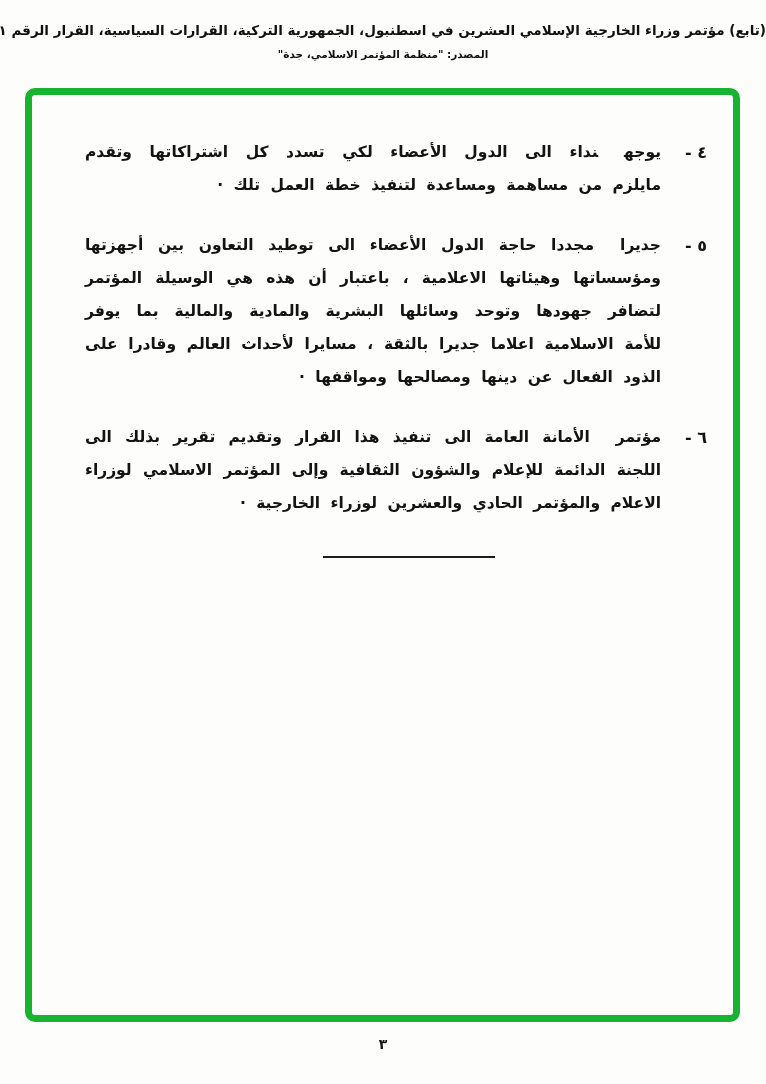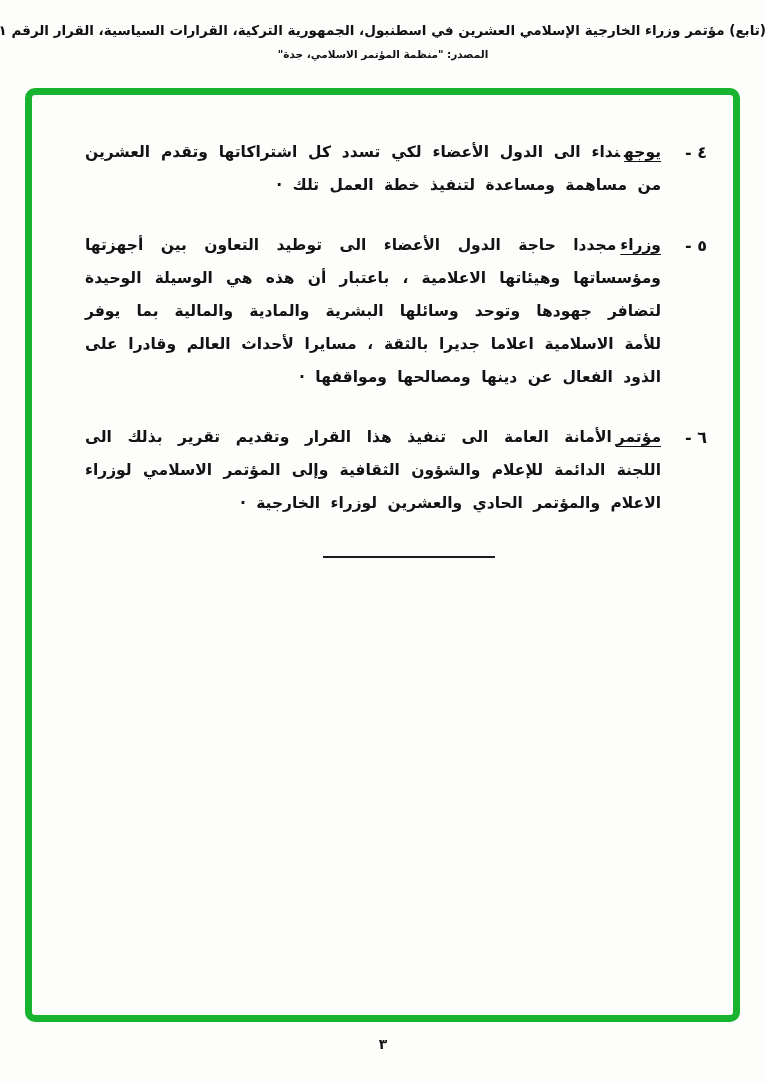--- a/index.html
+++ b/index.html
@@ -25,21 +25,21 @@
   }
   .content {
     direction:rtl; padding:41px 26px 0 53px;
     font-weight:bold; font-size:15.5px; color:#131313;
   }
   .item { display:flex; margin-bottom:27px; line-height:33px; }
   .item-num {
     flex:0 0 46px; white-space:nowrap; font-size:16px;
   }
   .item-body { flex:1; text-align:justify; word-spacing:5px; }
-  .lead { text-decoration:underline; text-underline-offset:4px; margin-left:4px; }
+  .lead { text-underline-offset:4px; margin-left:26px; }
   .divider {
     width:172px; height:2px; background:#1c1c1c;
     margin:36px auto 0 auto; transform:translateX(13px);
   }
   .pagenum {
     position:absolute; left:0; right:0; top:1036px;
     text-align:center; font-size:14px; font-weight:bold; direction:rtl;
   }
 </style>
 </head>
@@ -49,28 +49,28 @@
   <div class="header-line1">(تابع) مؤتمر وزراء الخارجية الإسلامي العشرين في اسطنبول، الجمهورية التركية، القرارات السياسية، القرار الرقم ٢٠/٤١-س</div>
   <div class="header-line2">المصدر:  "منظمة المؤتمر الاسلامي، جدة"</div>
 </div>
 
 <div class="frame" style="border-color: rgb(24, 179, 47);">
   <div class="content">
 
     <div class="item">
       <div class="item-num">٤ -</div>
       <div class="item-body">
-        <span class="lead">يوجه</span><span>نداء الى الدول الأعضاء لكي تسدد كل اشتراكاتها وتقدم العشرين من مساهمة ومساعدة لتنفيذ خطة العمل تلك ·</span>
+        <span class="lead">يوجه</span><span>نداء الى الدول الأعضاء لكي تسدد كل اشتراكاتها وتقدم مايلزم من مساهمة ومساعدة لتنفيذ خطة العمل تلك ·</span>
       </div>
     </div>
 
     <div class="item">
       <div class="item-num">٥ -</div>
       <div class="item-body">
-        <span class="lead">وزراء</span><span>مجددا حاجة الدول الأعضاء الى توطيد التعاون بين أجهزتها ومؤسساتها وهيئاتها الاعلامية ، باعتبار أن هذه هي الوسيلة الوحيدة لتضافر جهودها وتوحد وسائلها البشرية والمادية والمالية بما يوفر للأمة الاسلامية اعلاما جديرا بالثقة ، مسايرا لأحداث العالم وقادرا على الذود الفعال عن دينها ومصالحها ومواقفها ·</span>
+        <span class="lead">جديرا</span><span>مجددا حاجة الدول الأعضاء الى توطيد التعاون بين أجهزتها ومؤسساتها وهيئاتها الاعلامية ، باعتبار أن هذه هي الوسيلة المؤتمر لتضافر جهودها وتوحد وسائلها البشرية والمادية والمالية بما يوفر للأمة الاسلامية اعلاما جديرا بالثقة ، مسايرا لأحداث العالم وقادرا على الذود الفعال عن دينها ومصالحها ومواقفها ·</span>
       </div>
     </div>
 
     <div class="item">
       <div class="item-num">٦ -</div>
       <div class="item-body">
         <span class="lead">مؤتمر</span><span>الأمانة العامة الى تنفيذ هذا القرار وتقديم تقرير بذلك الى اللجنة الدائمة للإعلام والشؤون الثقافية وإلى المؤتمر الاسلامي لوزراء الاعلام والمؤتمر الحادي والعشرين لوزراء الخارجية ·</span>
       </div>
     </div>
 

